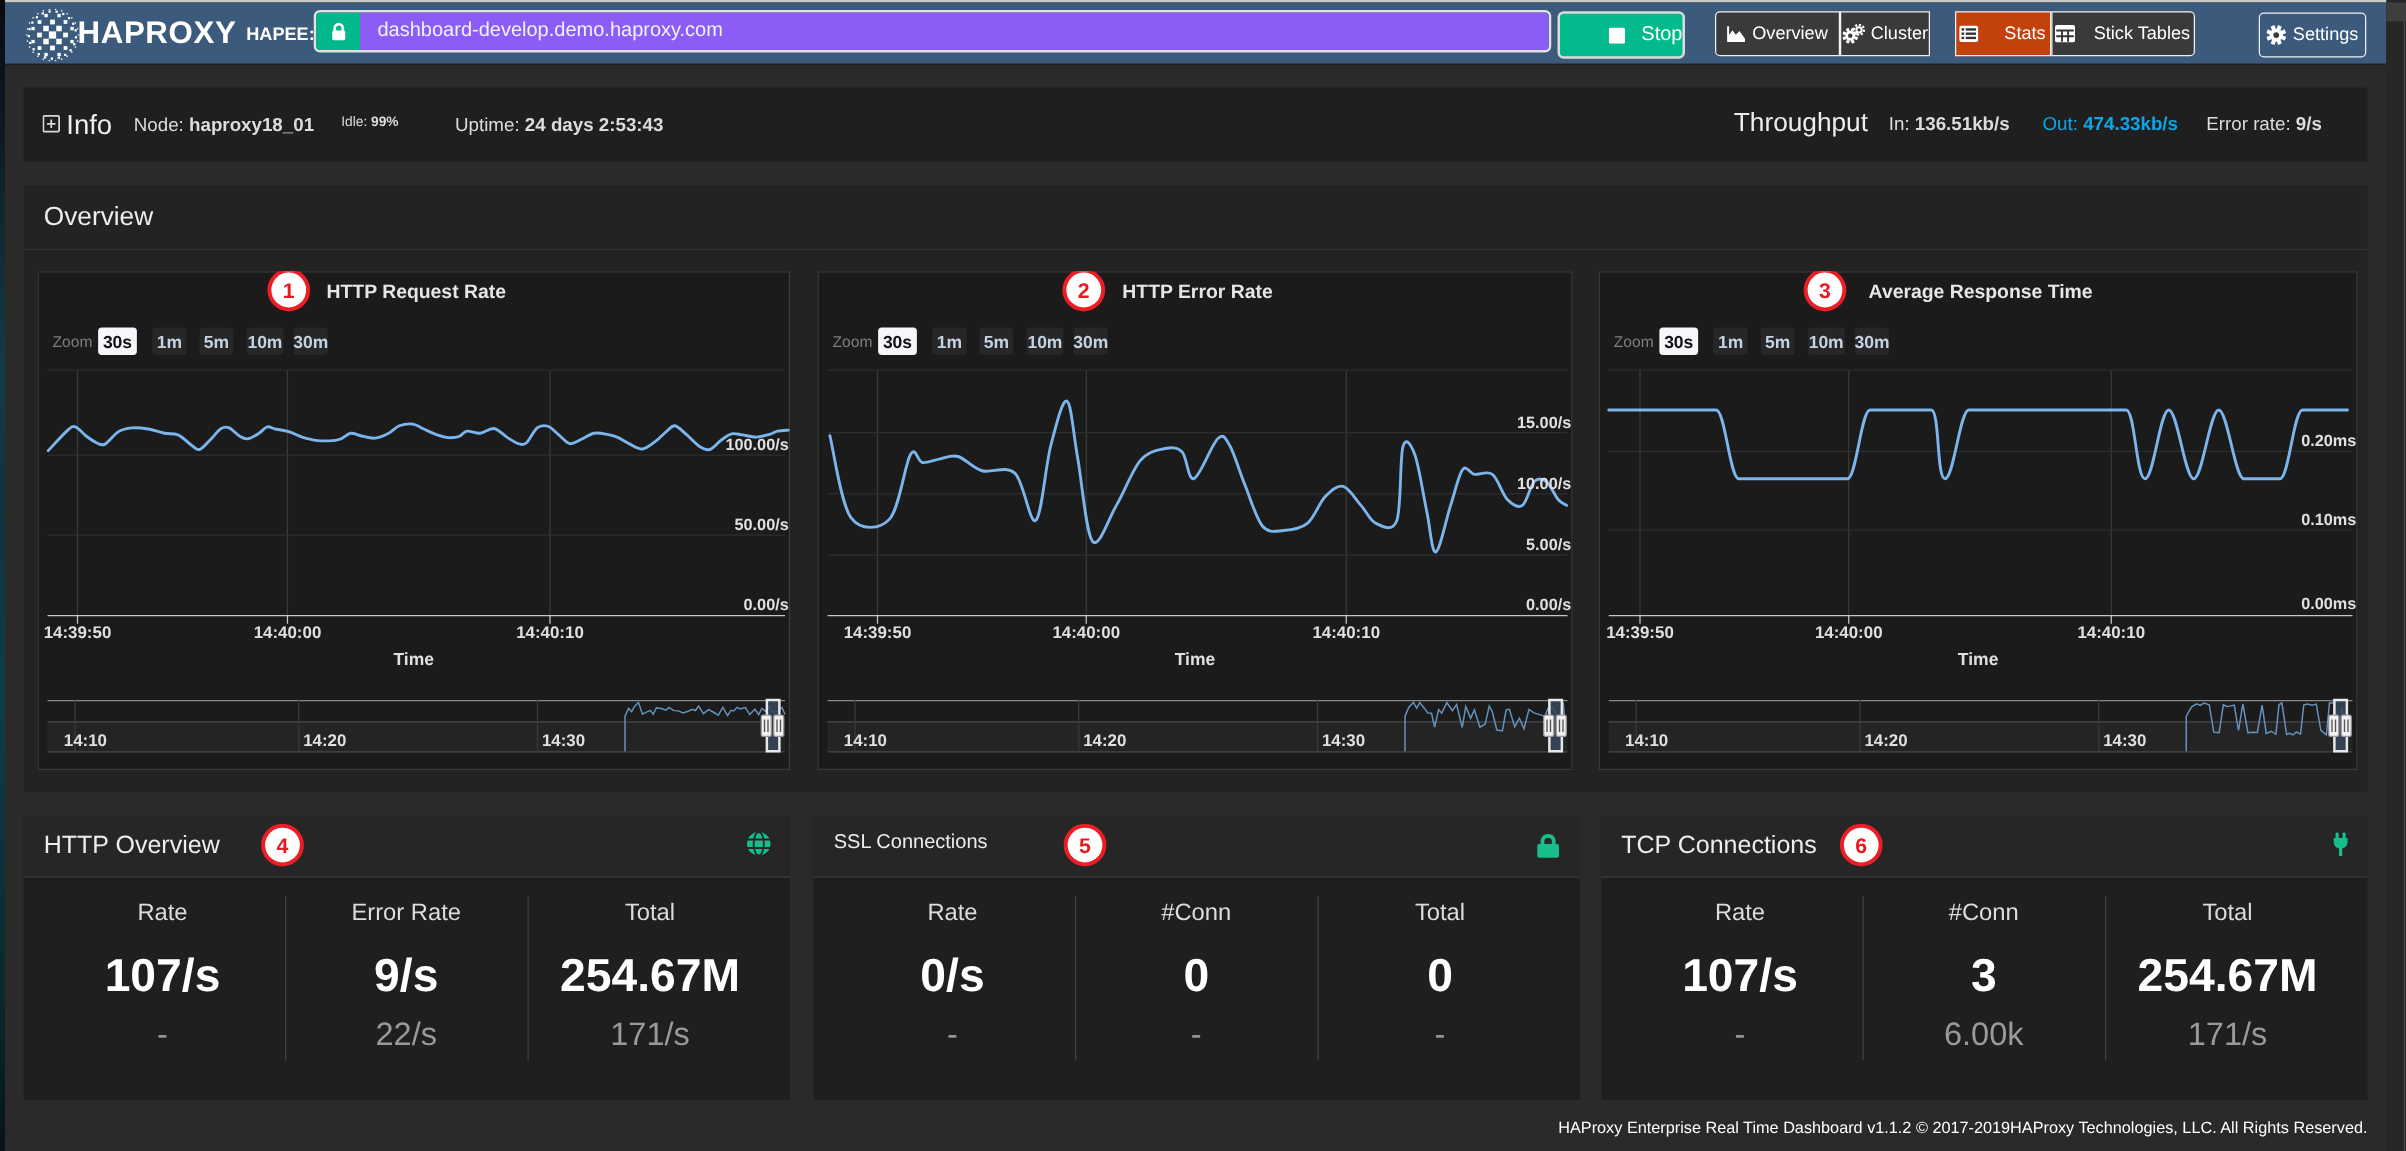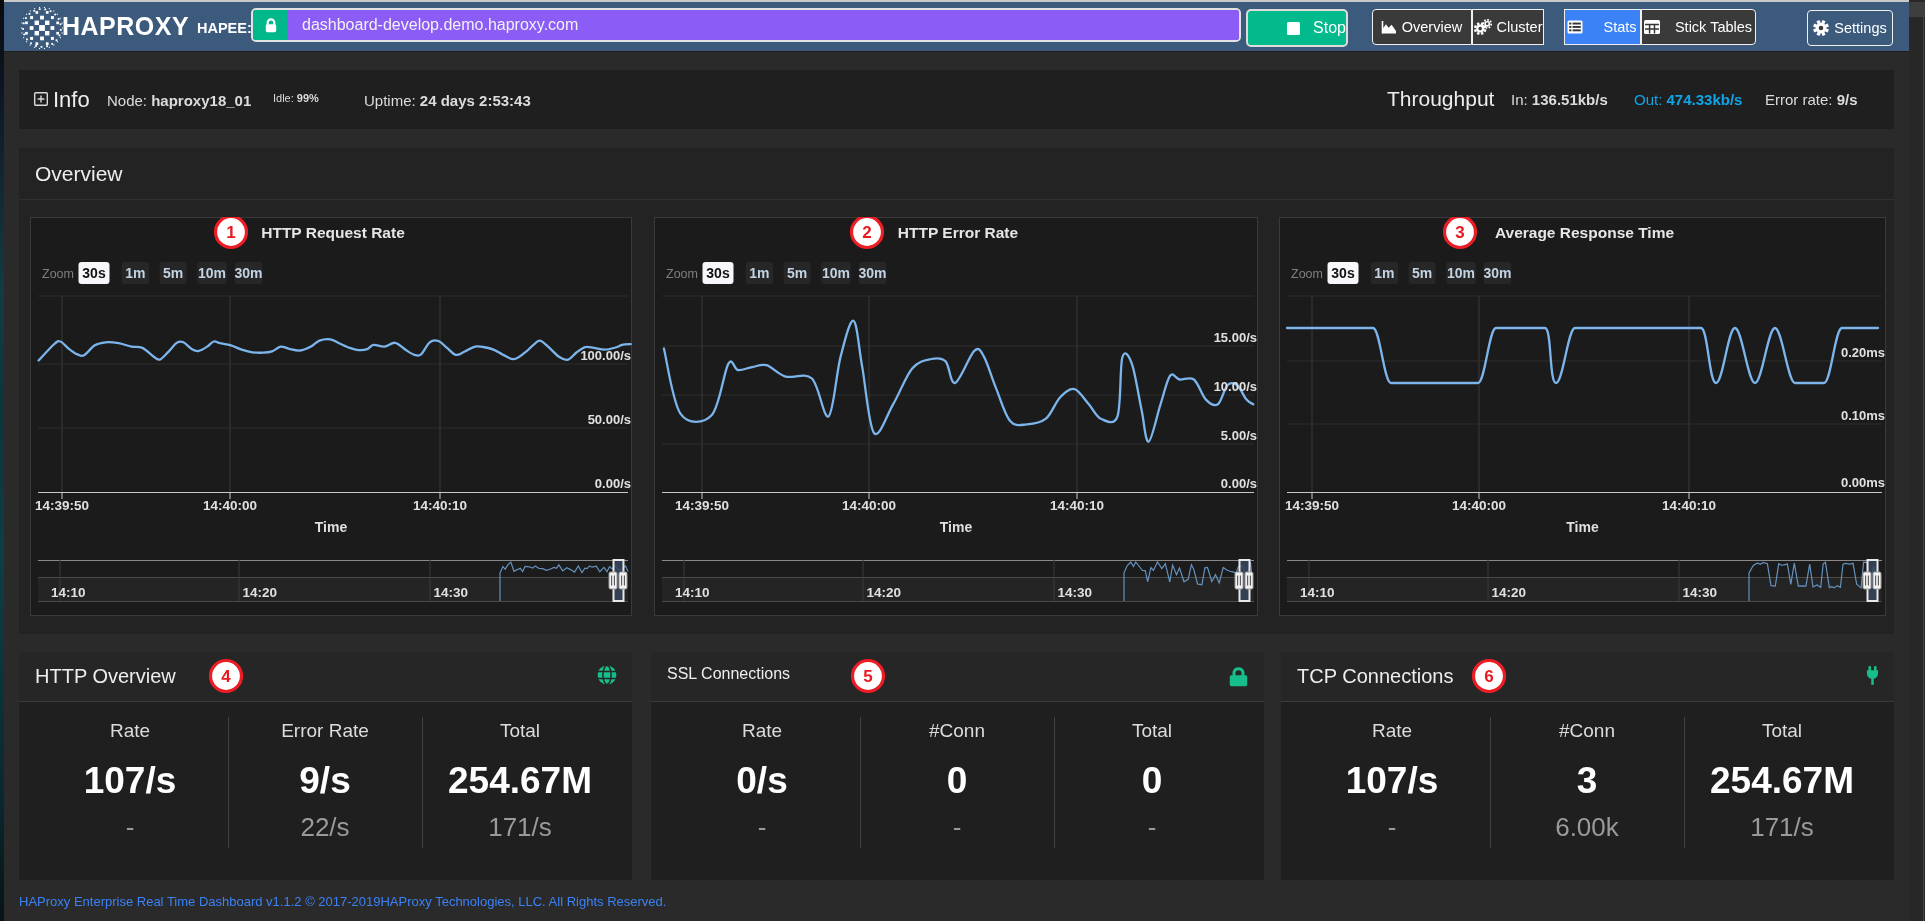--- a/index.html
+++ b/index.html
@@ -115,21 +115,21 @@
         <rect x="11.51" y="7.82" width="1.80" height="1.80" fill="#fff" transform="rotate(101.5 12.41 8.72)"></rect>
         <rect x="8.97" y="6.11" width="1.80" height="1.80" fill="#fff" transform="rotate(146.5 9.87 7.01)"></rect>
         <rect x="8.38" y="3.11" width="1.80" height="1.80" fill="#fff" transform="rotate(191.5 9.28 4.01)"></rect>
         <rect x="10.09" y="0.57" width="1.80" height="1.80" fill="#fff" transform="rotate(236.5 10.99 1.47)"></rect>
         <rect x="13.10" y="-0.02" width="1.80" height="1.80" fill="#fff" transform="rotate(281.5 13.99 0.88)"></rect>
         <rect x="15.63" y="1.69" width="1.80" height="1.80" fill="#fff" transform="rotate(326.5 16.53 2.59)"></rect>
         <circle cx="13.2" cy="4.8" r="1.3" fill="#3a3a3a"></circle>
       </svg>
       <span style="color:#fff;font-size:14.5px">Cluster</span>
     </div>
-    <div class="abs" style="left:1561px;top:7px;width:77px;height:36px;background:#3b82f6;border:1.5px solid #f0f0f0;margin-left:-1.5px;display:flex;align-items:center;justify-content:center;gap:20px">
+    <div class="abs" style="left:1561px;top:7px;width:77px;height:36px;background:#c2410c;border:1.5px solid #f0f0f0;margin-left:-1.5px;display:flex;align-items:center;justify-content:center;gap:20px">
       <svg width="16" height="14" viewBox="0 0 16 14">
         <rect x="0.5" y="0.5" width="15" height="13" rx="1.6" fill="#fff"></rect>
         <rect x="2.2" y="2.6" width="2.2" height="1.9" fill="#343434"></rect>
         <rect x="5.6" y="2.6" width="8.2" height="1.9" fill="#343434"></rect>
         <rect x="2.2" y="6" width="2.2" height="1.9" fill="#343434"></rect>
         <rect x="5.6" y="6" width="8.2" height="1.9" fill="#343434"></rect>
         <rect x="2.2" y="9.4" width="2.2" height="1.9" fill="#343434"></rect>
         <rect x="5.6" y="9.4" width="8.2" height="1.9" fill="#343434"></rect>
       </svg>
       <span style="color:#fff;font-size:14.5px">Stats</span>
@@ -411,12 +411,12 @@
     <div style="position:absolute;left:16px;top:68px;width:190px;text-align:center;font-size:19px;color:#dcdcdc">Rate</div>
     <div style="position:absolute;left:6px;top:108px;width:210px;text-align:center;font-size:37px;font-weight:bold;color:#fff">107/s</div>
     <div style="position:absolute;left:16px;top:160px;width:190px;text-align:center;font-size:26px;color:#9a9a9a">-</div>
     <div style="position:absolute;left:211px;top:68px;width:190px;text-align:center;font-size:19px;color:#dcdcdc">#Conn</div>
     <div style="position:absolute;left:201px;top:108px;width:210px;text-align:center;font-size:37px;font-weight:bold;color:#fff">3</div>
     <div style="position:absolute;left:211px;top:160px;width:190px;text-align:center;font-size:26px;color:#9a9a9a">6.00k</div>
     <div style="position:absolute;left:406px;top:68px;width:190px;text-align:center;font-size:19px;color:#dcdcdc">Total</div>
     <div style="position:absolute;left:396px;top:108px;width:210px;text-align:center;font-size:37px;font-weight:bold;color:#fff">254.67M</div>
     <div style="position:absolute;left:406px;top:160px;width:190px;text-align:center;font-size:26px;color:#9a9a9a">171/s</div>
   </div>
-<div class="abs" style="left:19px;top:894px;width:1875px;text-align:left;font-size:13px;color:#3b82f6">HAProxy Enterprise Real Time Dashboard v1.1.2 © 2017-2019HAProxy Technologies, LLC. All Rights Reserved.</div>
+<div class="abs" style="left:19px;top:894px;width:1875px;text-align:right;font-size:13px;color:#ffffff">HAProxy Enterprise Real Time Dashboard v1.1.2 © 2017-2019HAProxy Technologies, LLC. All Rights Reserved.</div>
 </body></html>

